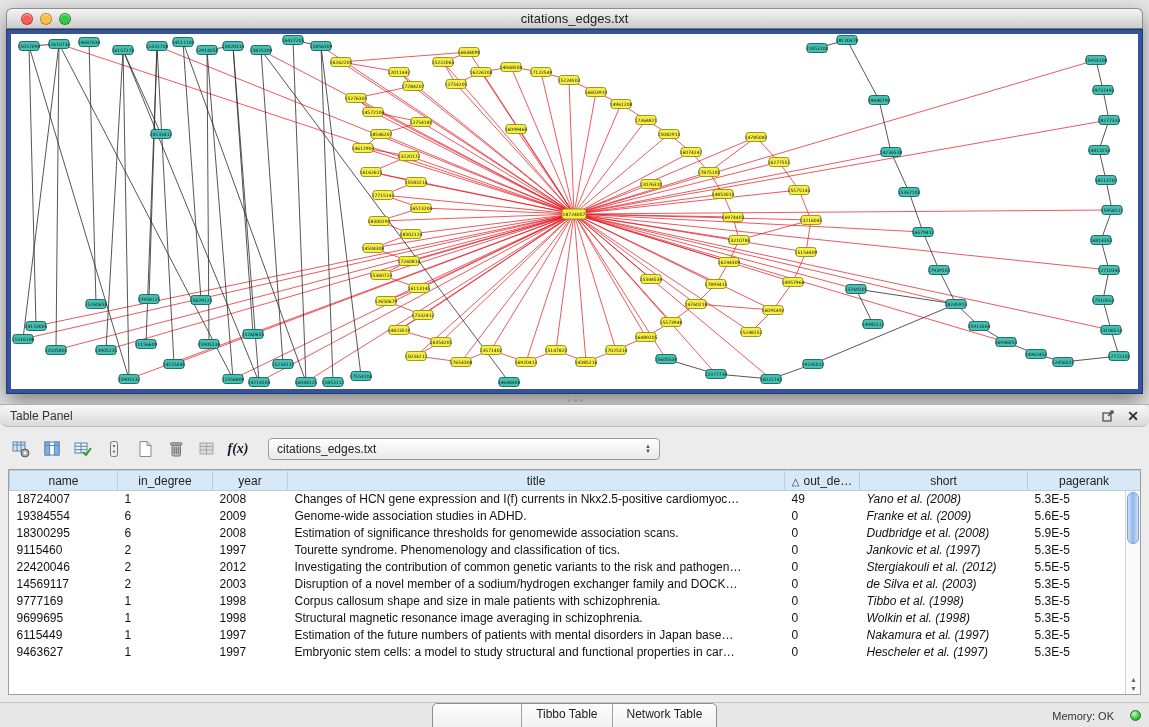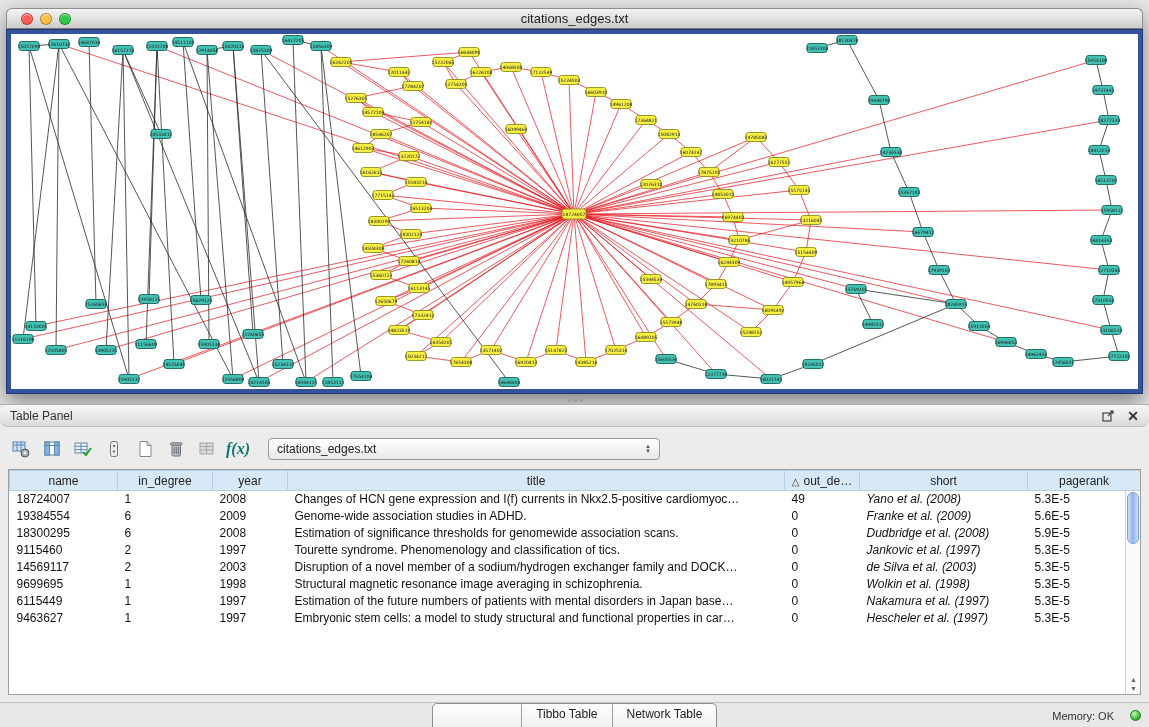--- a/index.html
+++ b/index.html
@@ -60,21 +60,21 @@
   .ph-icons { display: flex; align-items: center; gap: 12px; }
   .float-btn { width: 14px; height: 14px; display: flex; align-items: center; justify-content: center; }
   .close-btn { font-size: 14px; font-weight: bold; color: #333; line-height: 14px; }
 
   .panel-body { position: absolute; top: 23px; left: 0; right: 0; bottom: 0; padding: 5px 8px; }
 
   .toolbar { height: 32px; display: flex; align-items: center; gap: 5px; }
   .tool-btn { width: 26px; height: 26px; display: flex; align-items: center; justify-content: center;
               border-radius: 4px; }
   .fx { font-family: "Liberation Serif", serif; font-style: italic; font-weight: bold;
-        font-size: 16px; color: #0f766e; }
+        font-size: 14px; color: #0f172a; }
   .combo {
     margin-left: 12px; width: 392px; height: 22px;
     border: 1px solid #999; border-radius: 4px;
     background: linear-gradient(#ffffff, #e8e8e8);
     display: flex; align-items: center; padding: 0 8px;
     font-size: 12px; color: #222;
   }
   .combo-arrows { margin-left: auto; display: flex; flex-direction: column; line-height: 5px;
                   font-size: 6px; color: #555; }
 
@@ -987,26 +987,44 @@
             <tr>
               <td>9115460</td>
               <td>2</td>
               <td>1997</td>
               <td>Tourette syndrome. Phenomenology and classification of tics.</td>
               <td>0</td>
               <td>Jankovic et al. (1997)</td>
               <td>5.3E-5</td>
             </tr>
             <tr>
+              <td>22420046</td>
+              <td>2</td>
+              <td>2012</td>
+              <td>Investigating the contribution of common genetic variants to the risk and pathogen…</td>
+              <td>0</td>
+              <td>Stergiakouli et al. (2012)</td>
+              <td>5.5E-5</td>
+            </tr>
+            <tr>
               <td>14569117</td>
               <td>2</td>
               <td>2003</td>
               <td>Disruption of a novel member of a sodium/hydrogen exchanger family and DOCK…</td>
               <td>0</td>
               <td>de Silva et al. (2003)</td>
+              <td>5.3E-5</td>
+            </tr>
+            <tr>
+              <td>9777169</td>
+              <td>1</td>
+              <td>1998</td>
+              <td>Corpus callosum shape and size in male patients with schizophrenia.</td>
+              <td>0</td>
+              <td>Tibbo et al. (1998)</td>
               <td>5.3E-5</td>
             </tr>
             <tr>
               <td>9699695</td>
               <td>1</td>
               <td>1998</td>
               <td>Structural magnetic resonance image averaging in schizophrenia.</td>
               <td>0</td>
               <td>Wolkin et al. (1998)</td>
               <td>5.3E-5</td>

